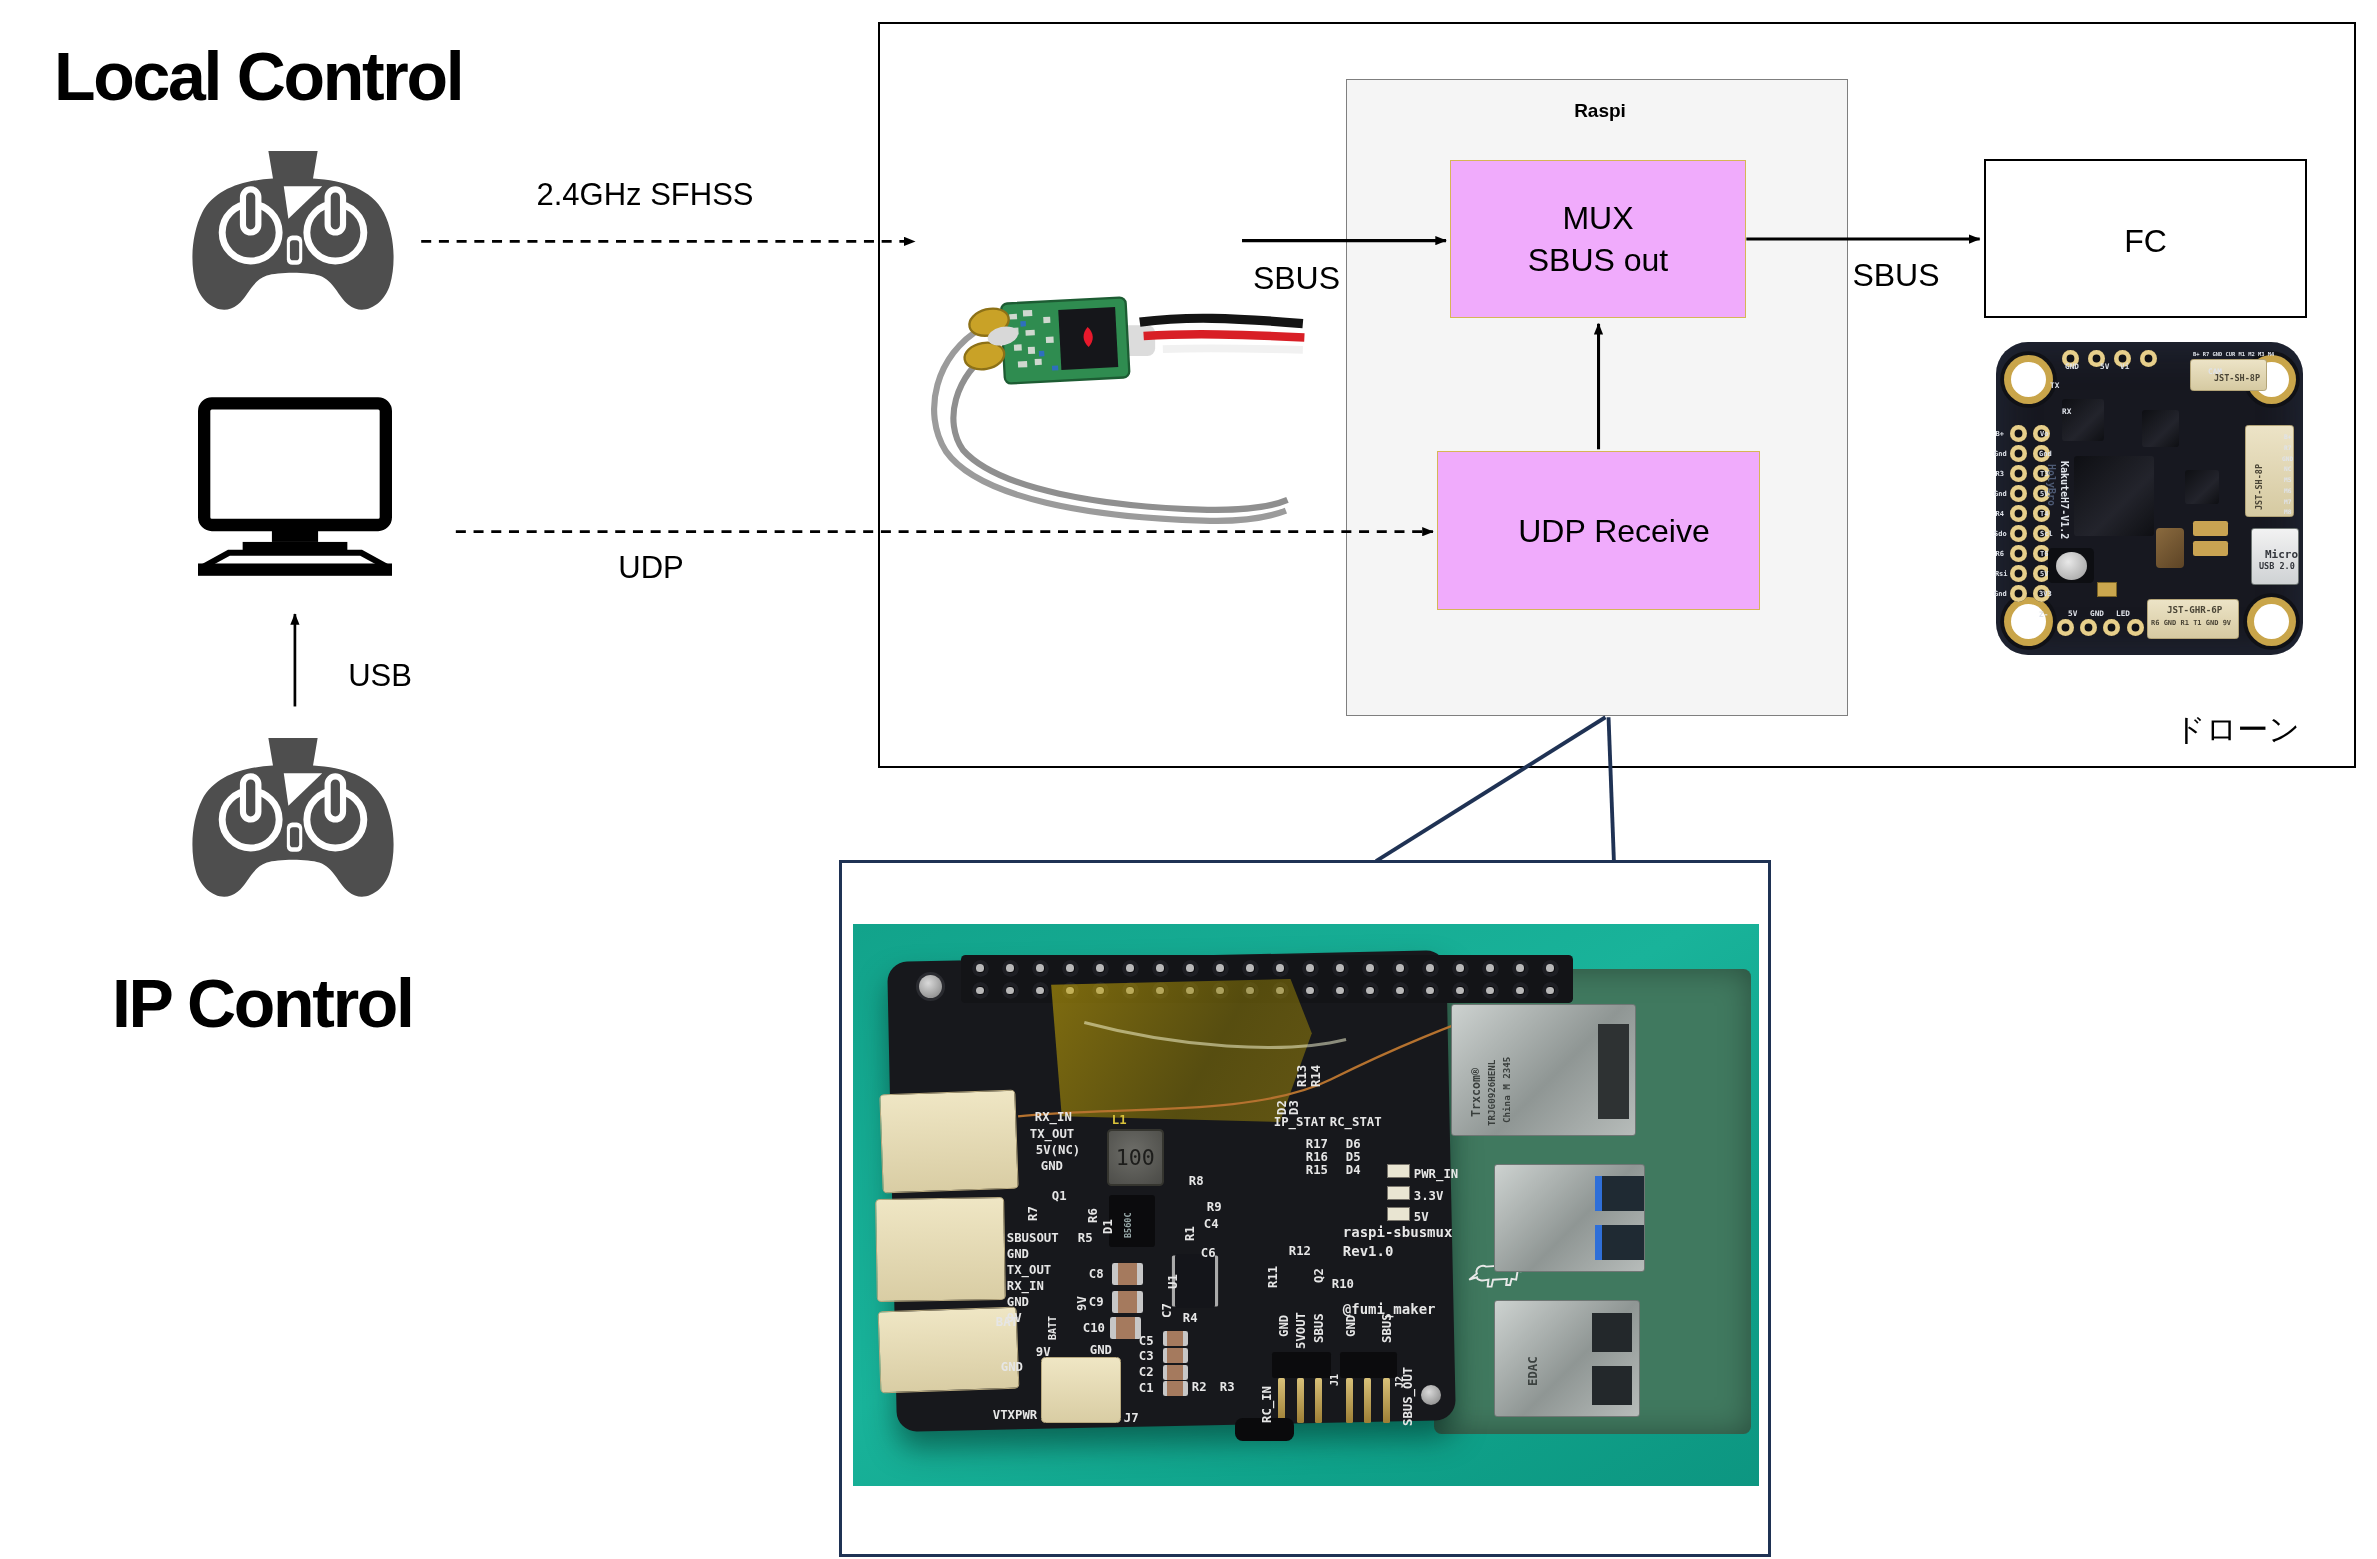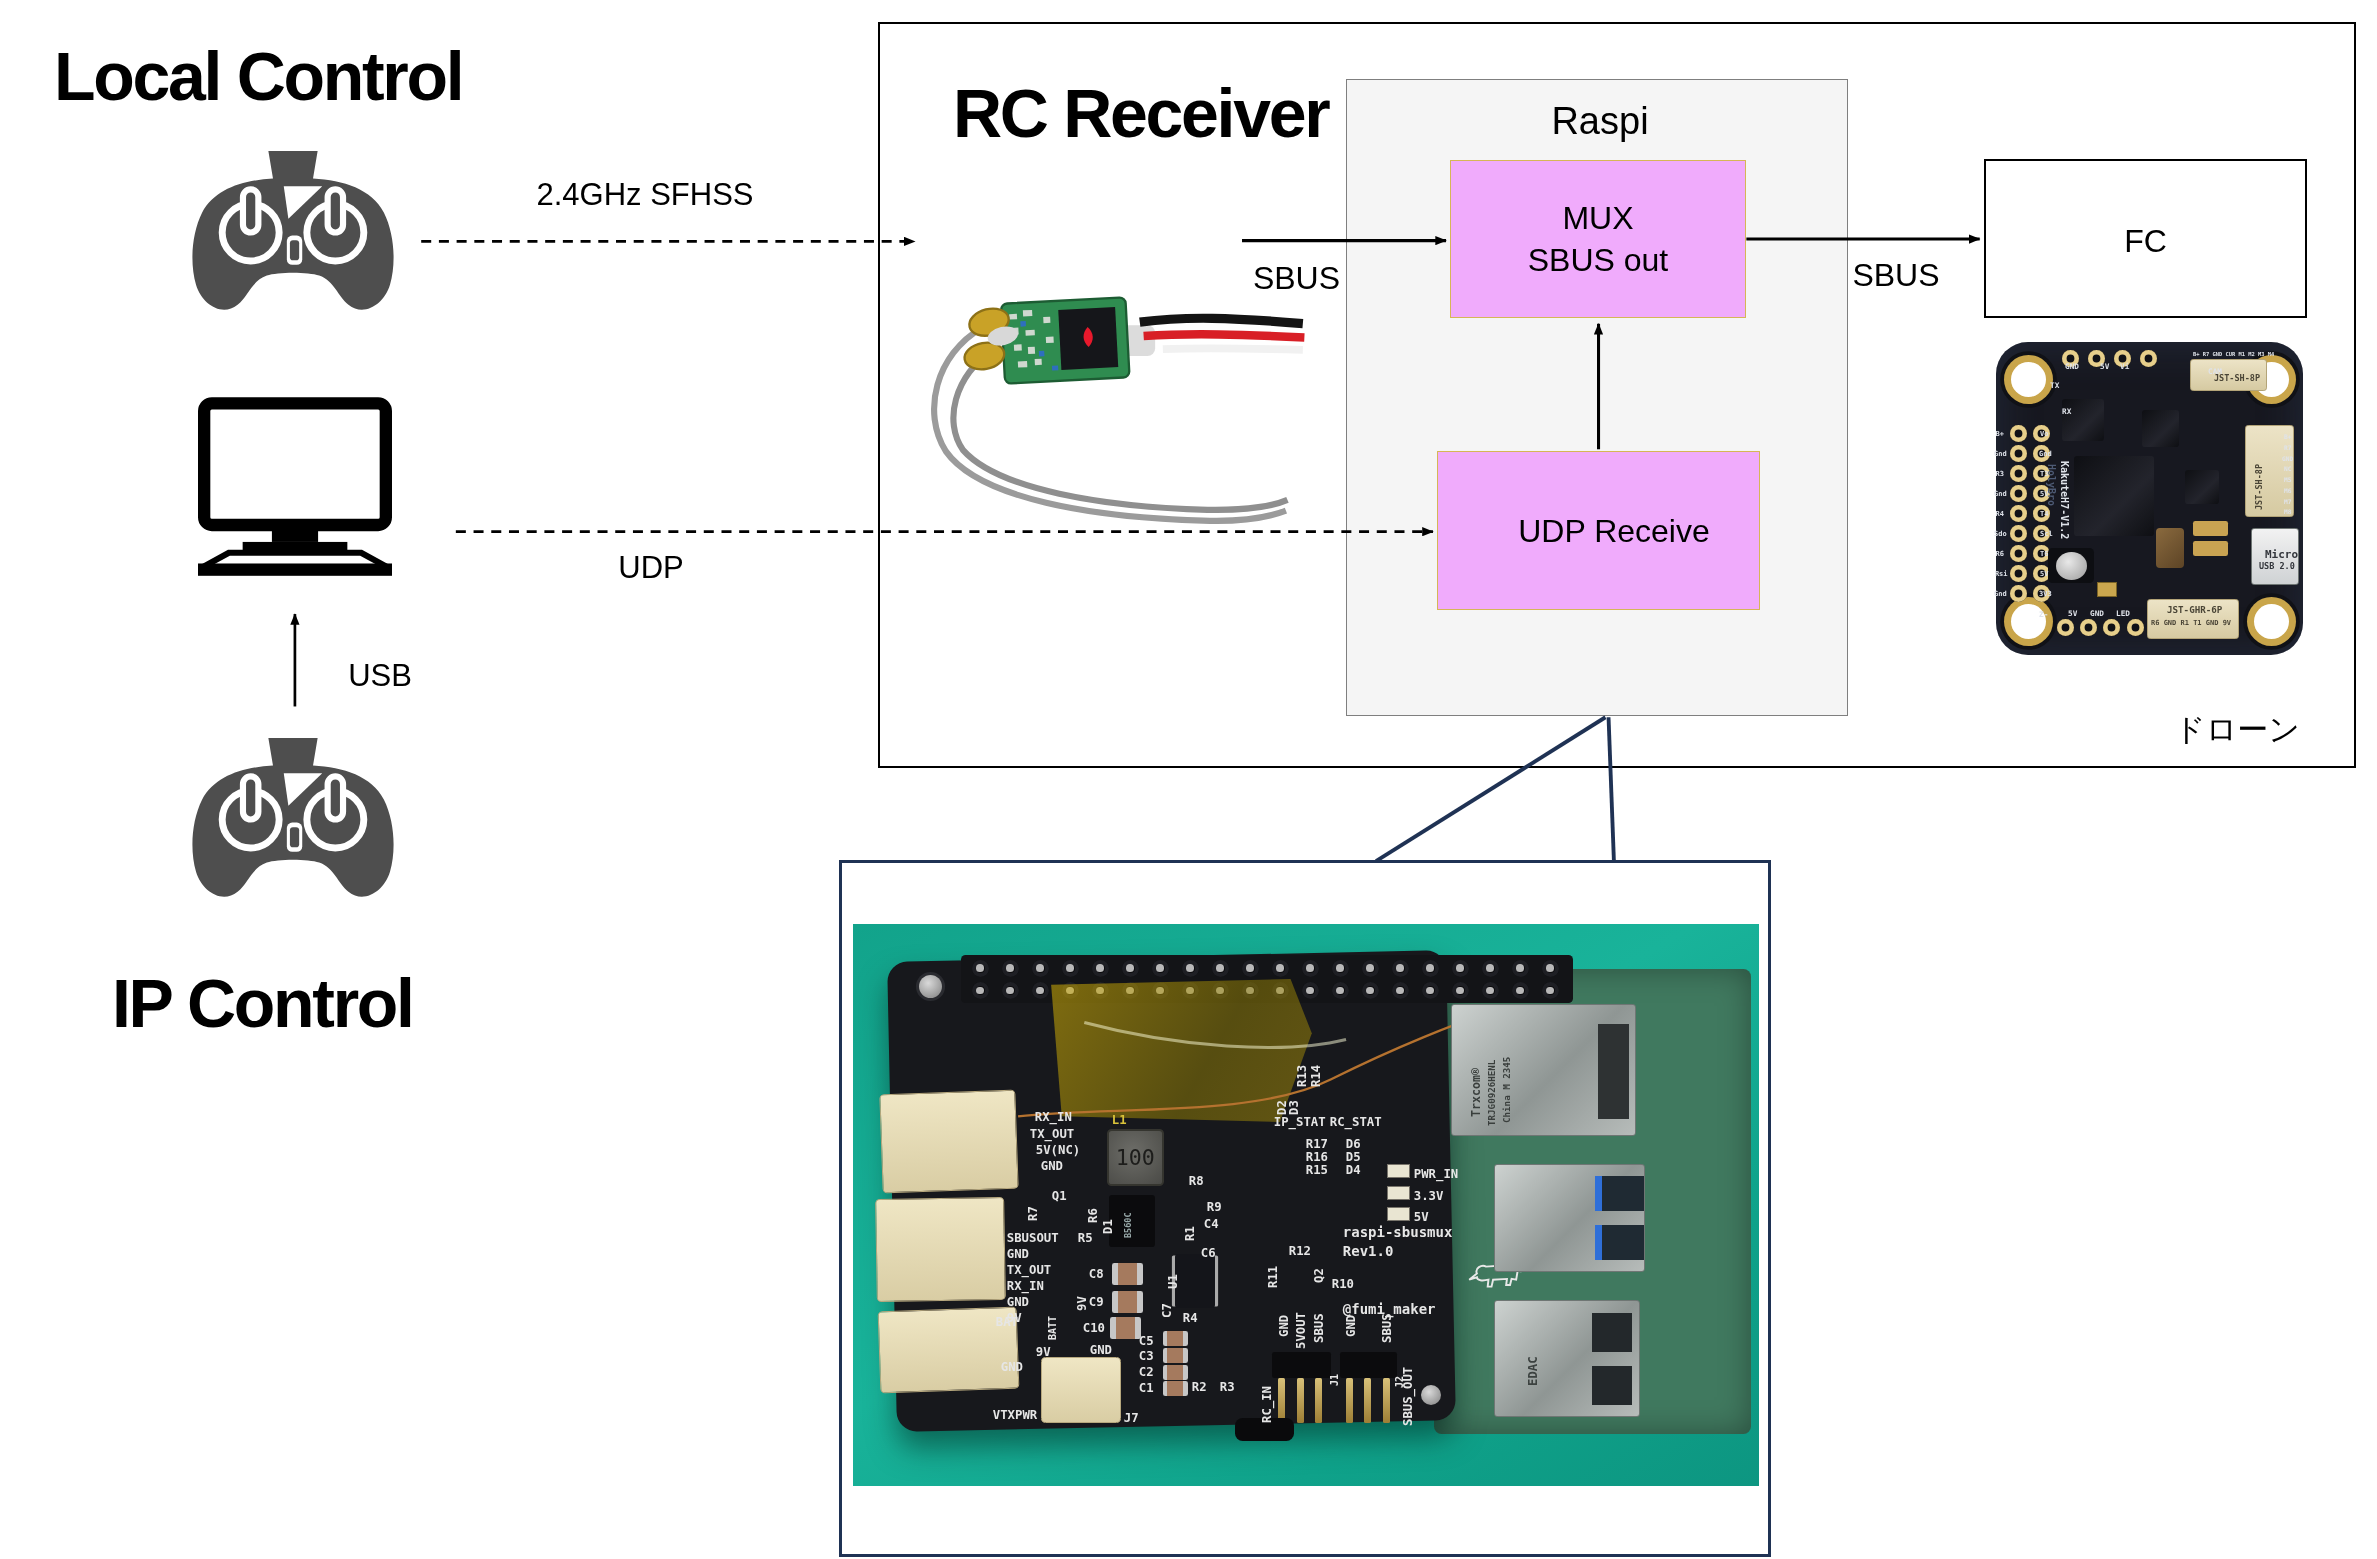--- a/index.html
+++ b/index.html
@@ -90,25 +90,24 @@
     <circle cx="97" cy="112" r="37" fill="none" stroke="#fff" stroke-width="9"></circle>
     <rect x="87" y="56" width="20" height="56" rx="10" fill="#4E4E4E" stroke="#fff" stroke-width="8"></rect>
     <circle cx="207" cy="112" r="37" fill="none" stroke="#fff" stroke-width="9"></circle>
     <rect x="197" y="56" width="20" height="56" rx="10" fill="#4E4E4E" stroke="#fff" stroke-width="8"></rect>
   </svg>
 
   <div class="title" style="left:112px;top:964px;">IP Control</div>
 
   <div class="box" style="left:878px;top:21.6px;width:1478px;height:746px;"></div>
 
-  <div class="title" style="left:953px;top:74px;">RC Receiver</div>
 
 
   <div class="graybox" style="left:1346px;top:79px;width:502px;height:637px;"></div>
-  <div class="lbl ctr" style="left:1500px;top:100px;width:200px;font-size:38px;">Raspi</div>
+  <div class="lbl ctr" style="left:1500px;top:100px;width:200px;font-size:19px;font-weight:bold;">Raspi</div>
 
   <div class="ybox" style="left:1450px;top:160px;width:296px;height:158px;">
     <div class="bl">MUX</div>
     <div class="bl">SBUS out</div>
   </div>
 
   <div class="ybox" style="left:1437px;top:451px;width:323px;height:159px;padding-left:31px;">
     <div class="bl">UDP Receive</div>
   </div>
 

